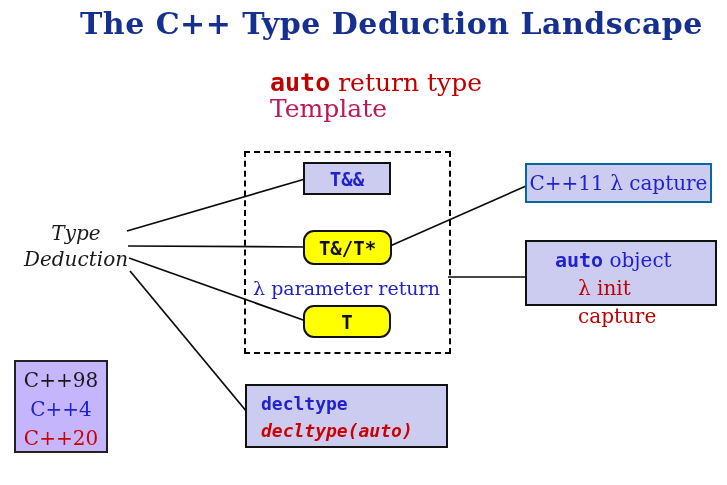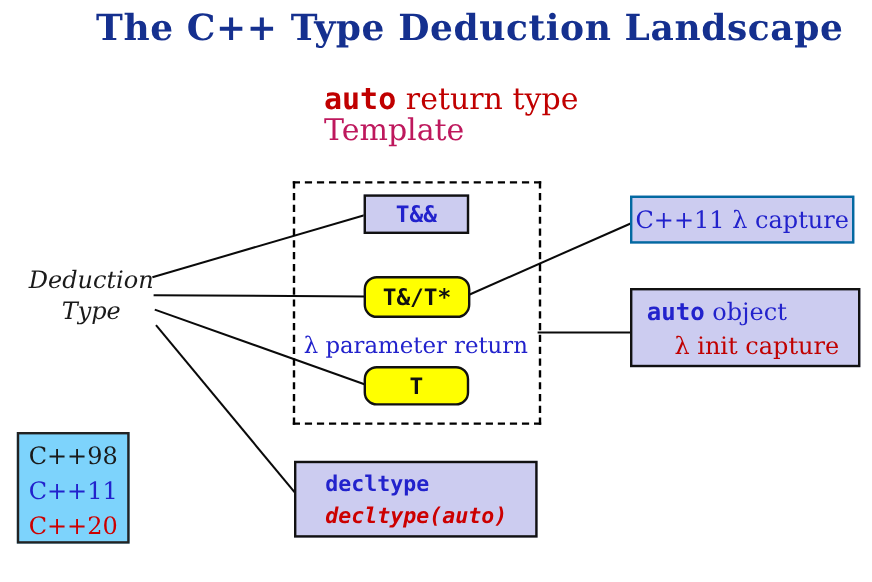--- a/index.html
+++ b/index.html
@@ -43,37 +43,37 @@
   }
   #lambda-capture-box{
     left:525px;top:163px;width:187px;height:40px;
     display:flex;align-items:center;justify-content:center;
     border:2px solid #0369a1;box-sizing:border-box;
     color:#2222cc;font-size:20px;
   }
   #auto-object-box{
     left:525px;top:240px;width:192px;height:66px;
     border:2px solid #111;box-sizing:border-box;
-    font-size:20px;line-height:28px;padding:4px 0 0 12px;
+    font-size:20px;line-height:28px;padding:4px 0 0 28px;
   }
   #auto-object-box .l1{color:#2222cc;}
   #auto-object-box .l2{color:#c00000;margin-left:23px;}
   #legend-box{
     left:14px;top:360px;width:94px;height:93px;
-    border:2px solid #222;background:#7dd3fc;box-sizing:border-box;
+    border:2px solid #222;background:#c4b5fd;box-sizing:border-box;
     text-align:center;font-size:20px;line-height:29px;padding-top:4px;
   }
   .lg-black{color:#1a1a1a;}
   .lg-blue{color:#2222cc;}
   .lg-red{color:#cc0000;}
   #decltype-box{
     left:245px;top:384px;width:203px;height:64px;
     border:2px solid #111;box-sizing:border-box;
     font-family:"DejaVu Sans Mono","Liberation Mono",monospace;
-    font-size:18px;font-weight:bold;line-height:27px;padding:4px 0 0 24px;
+    font-size:18px;font-weight:bold;line-height:27px;padding:4px 0 0 14px;
   }
   #decltype-box .l1{color:#2222cc;}
   #decltype-box .l2{color:#cc0000;font-style:italic;}
 </style>
 </head>
 <body>
 
 <div id="slide">
 
   <svg id="lines-svg" class="abs" viewBox="0 0 727 485" xmlns="http://www.w3.org/2000/svg">
@@ -93,34 +93,34 @@
   </div>
 
   <div id="template-region" class="abs"></div>
 
   <div id="node-trefref" class="abs node lavender">T&amp;&amp;</div>
   <div id="node-ref" class="abs node yellow">T&amp;/T*</div>
   <div id="lambda-implicit" class="abs">λ parameter return</div>
   <div id="node-t" class="abs node yellow">T</div>
 
   <div id="type-deduction" class="abs">
+    <div>Type</div>
     <div>Deduction</div>
-    <div>Type</div>
   </div>
 
   <div id="lambda-capture-box" class="abs lavender">C++11 λ capture</div>
 
   <div id="auto-object-box" class="abs lavender">
     <div class="l1"><span class="mono">auto</span><span> object</span></div>
     <div class="l2">λ init capture</div>
   </div>
 
   <div id="legend-box" class="abs">
     <div class="lg-black">C++98</div>
-    <div class="lg-blue">C++11</div>
+    <div class="lg-blue">C++4</div>
     <div class="lg-red">C++20</div>
   </div>
 
   <div id="decltype-box" class="abs lavender">
     <div class="l1">decltype</div>
     <div class="l2">decltype(auto)</div>
   </div>
 
 </div>
 

